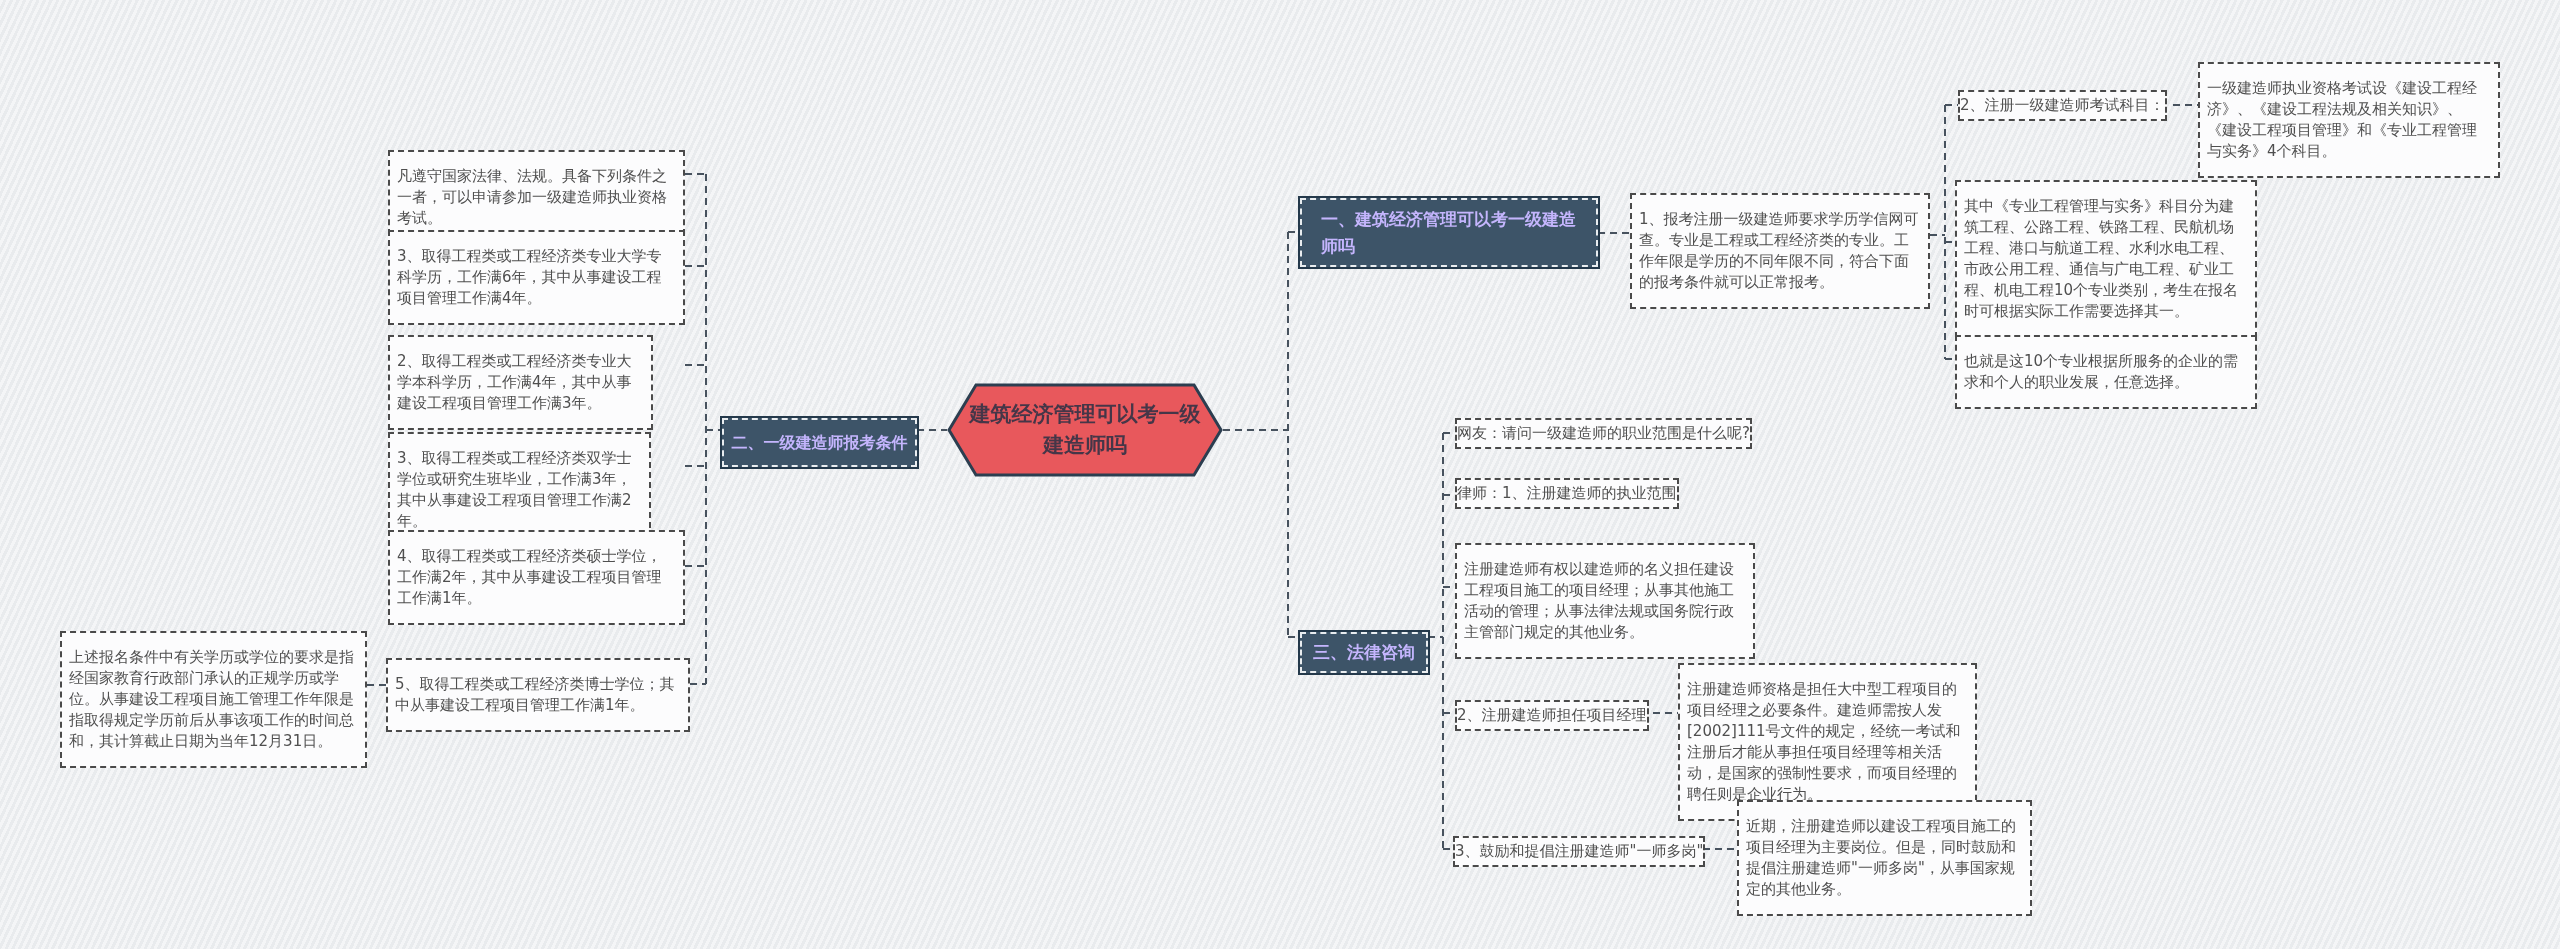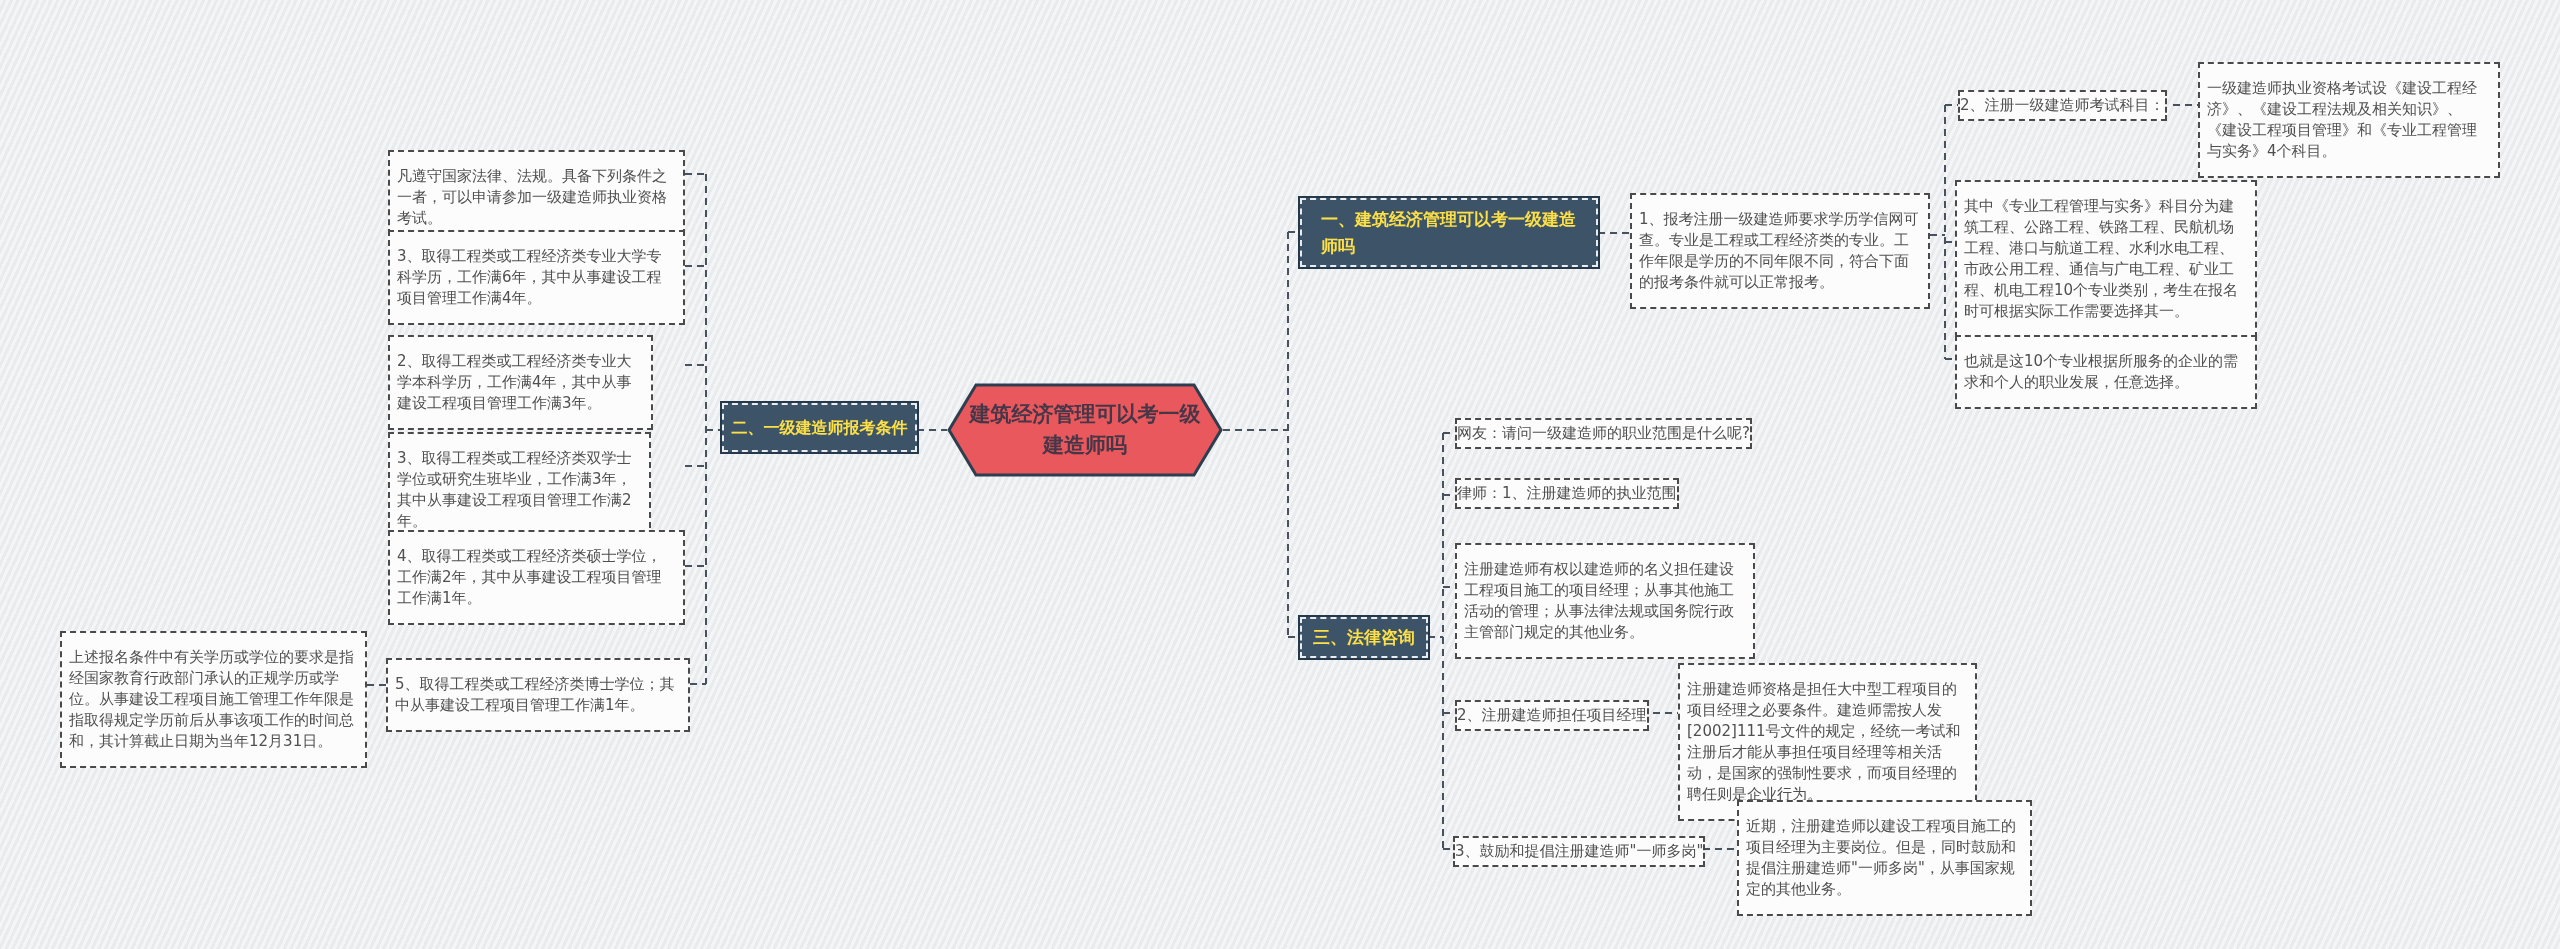--- a/index.html
+++ b/index.html
@@ -16,24 +16,24 @@
   .connector-layer{position:absolute;left:0;top:0;pointer-events:none;}
   .note{
     position:absolute;box-sizing:border-box;background:#fcfcfd;
     border:2px dashed var(--box_border);color:var(--box_text);
     font-size:15px;line-height:21px;padding:14px 7px;
   }
   .oneline{white-space:nowrap;padding:3px 0;}
   .branch{
     position:absolute;box-sizing:border-box;background:var(--navy);
     border:2px dashed #e9edf0;box-shadow:0 0 0 2px var(--navy_dark);
-    color:#fde047;font-weight:bold;font-size:17px;line-height:27px;
+    color:#c4b5fd;font-weight:bold;font-size:17px;line-height:27px;
     display:flex;align-items:center;
   }
-  .branch.center-text{justify-content:center;}
+  .branch.center-text{justify-content:center;margin-top:15px;}
   .root-node{position:absolute;}
   .root-node svg{position:absolute;left:0;top:0;}
   .root-label{
     position:absolute;left:18px;right:18px;top:0;bottom:0;
     display:flex;align-items:center;justify-content:center;text-align:center;
     color:#453648;font-weight:bold;font-size:21px;line-height:31px;
   }
 </style>
 </head>
 <body>

